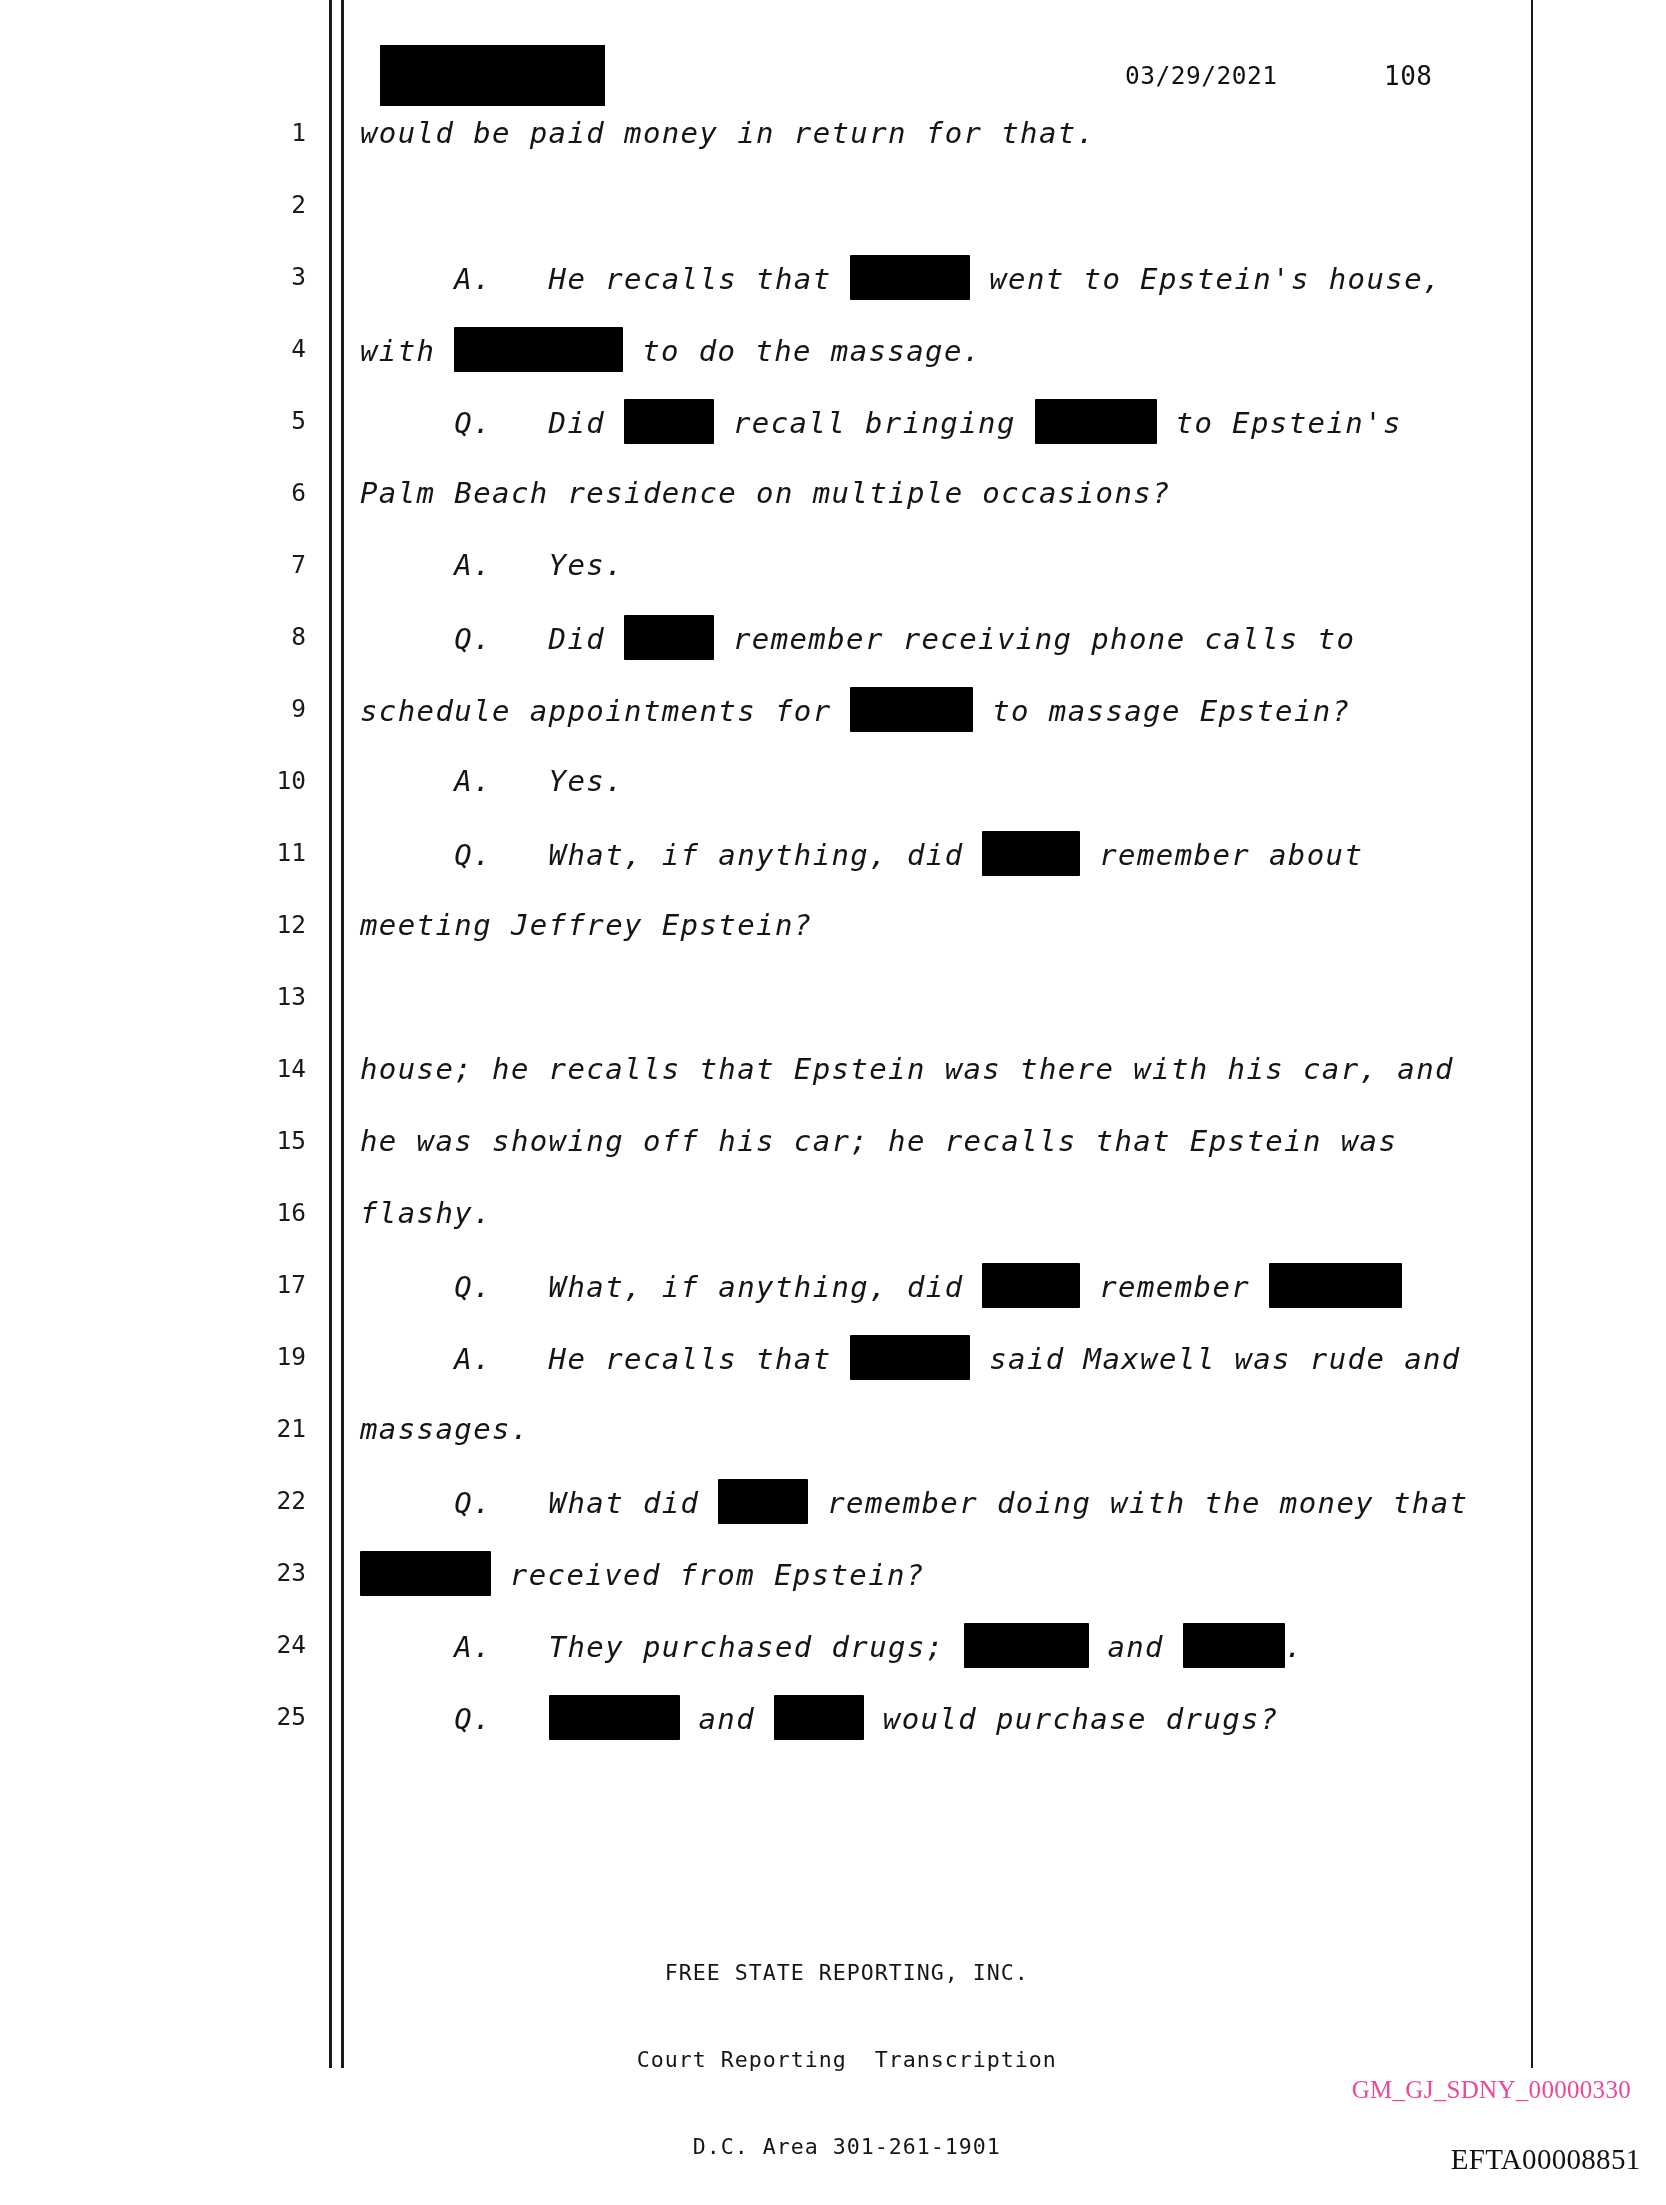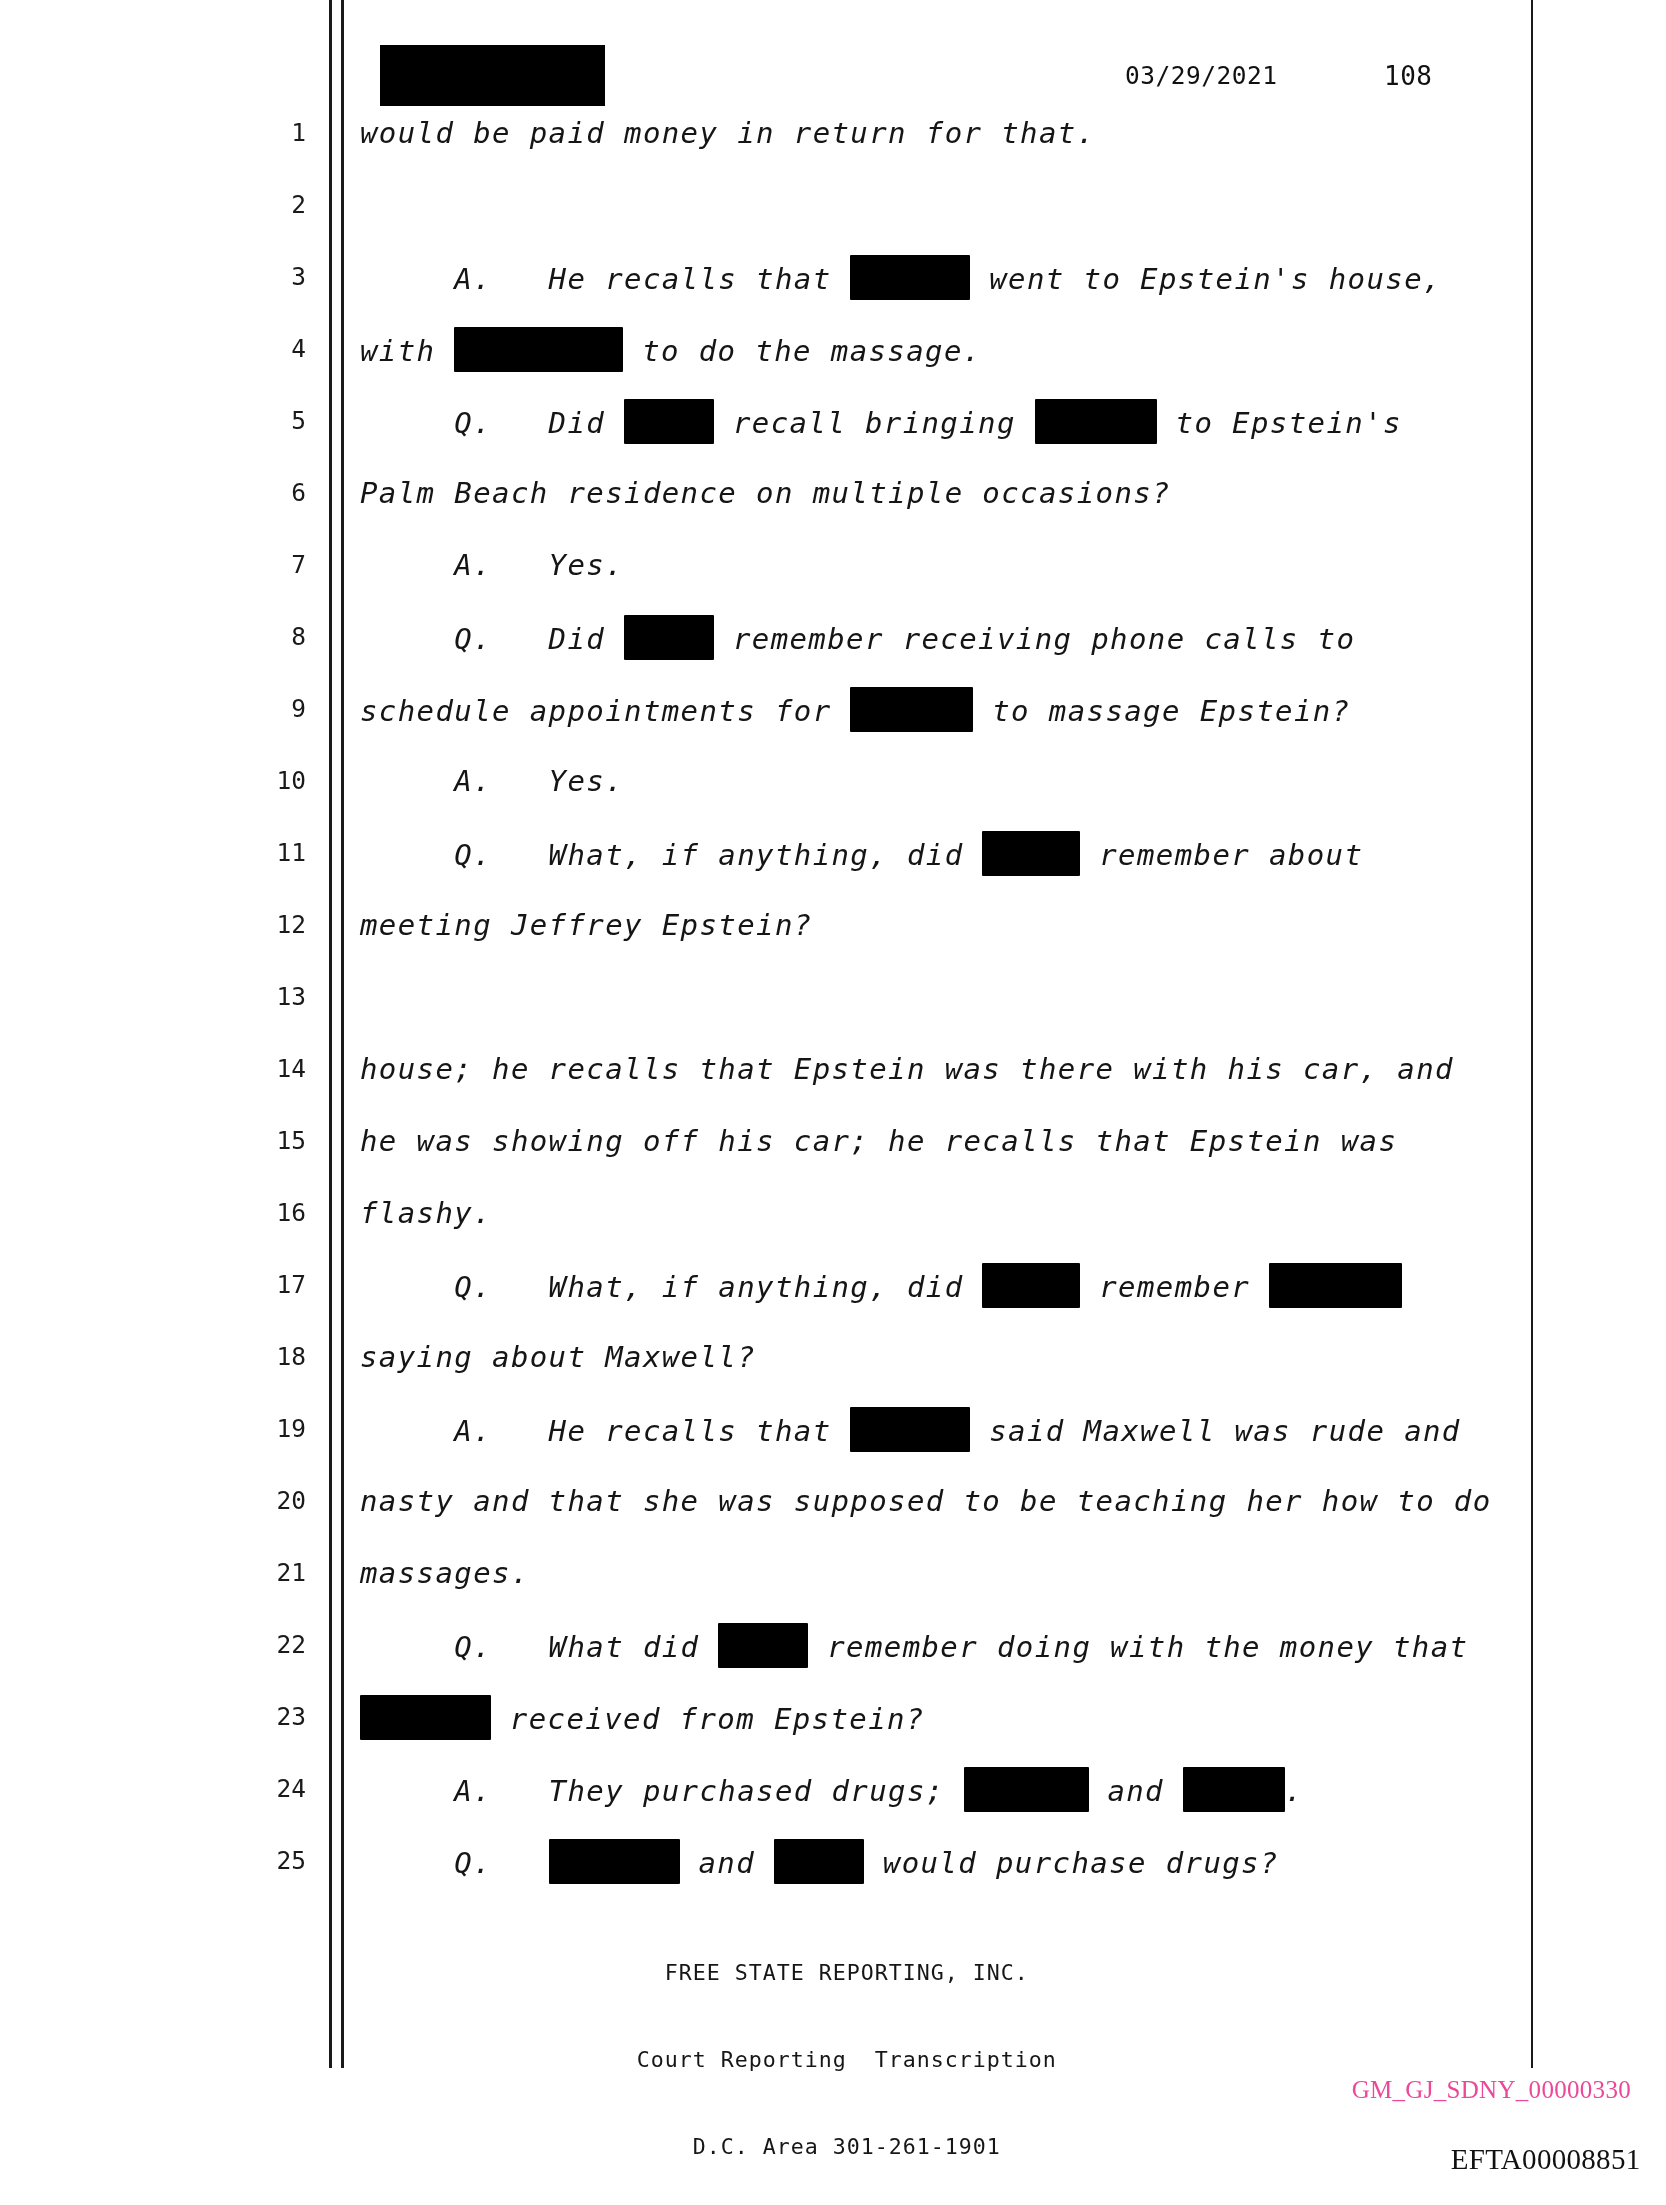--- a/index.html
+++ b/index.html
@@ -221,30 +221,22 @@
       </div>
       <div class="line">
         <div class="line-no">16</div>
         <div class="line-text"><span>flashy.</span></div>
       </div>
       <div class="line">
         <div class="line-no">17</div>
         <div class="line-text"><span>     Q.   What, if anything, did </span><span class="redact" style="width: 98px;"></span><span> remember </span><span class="redact" style="width: 133px;"></span></div>
       </div>
       <div class="line">
-        <div class="line-no">18</div>
-        <div class="line-text"><span>saying about Maxwell?</span></div>
-      </div>
-      <div class="line">
         <div class="line-no">19</div>
         <div class="line-text"><span>     A.   He recalls that </span><span class="redact" style="width: 120px;"></span><span> said Maxwell was rude and</span></div>
-      </div>
-      <div class="line">
-        <div class="line-no">20</div>
-        <div class="line-text"><span>nasty and that she was supposed to be teaching her how to do</span></div>
       </div>
       <div class="line">
         <div class="line-no">21</div>
         <div class="line-text"><span>massages.</span></div>
       </div>
       <div class="line">
         <div class="line-no">22</div>
         <div class="line-text"><span>     Q.   What did </span><span class="redact" style="width: 90px;"></span><span> remember doing with the money that</span></div>
       </div>
       <div class="line">

